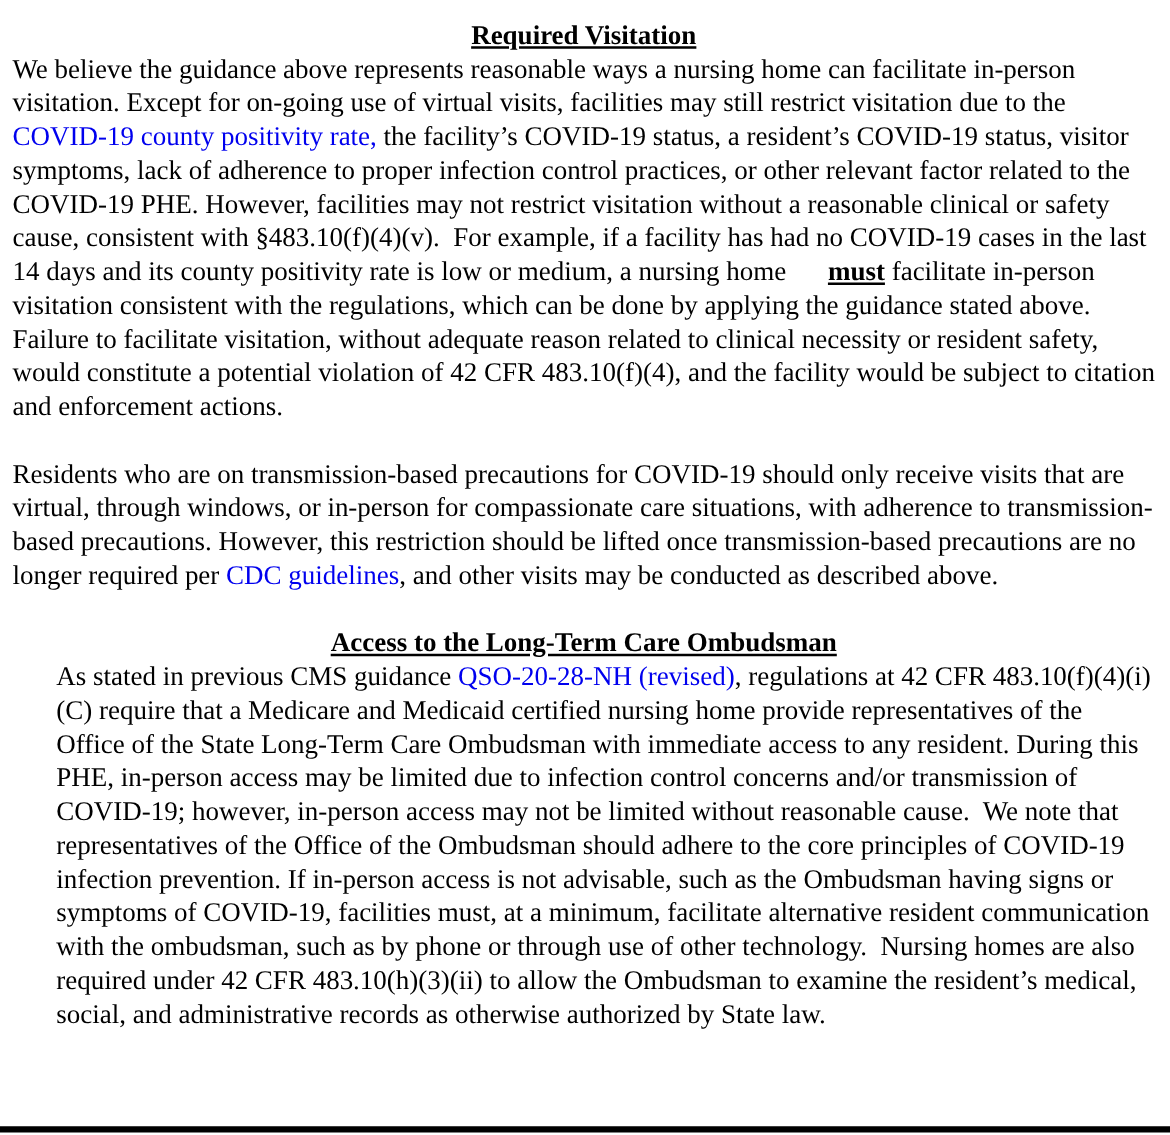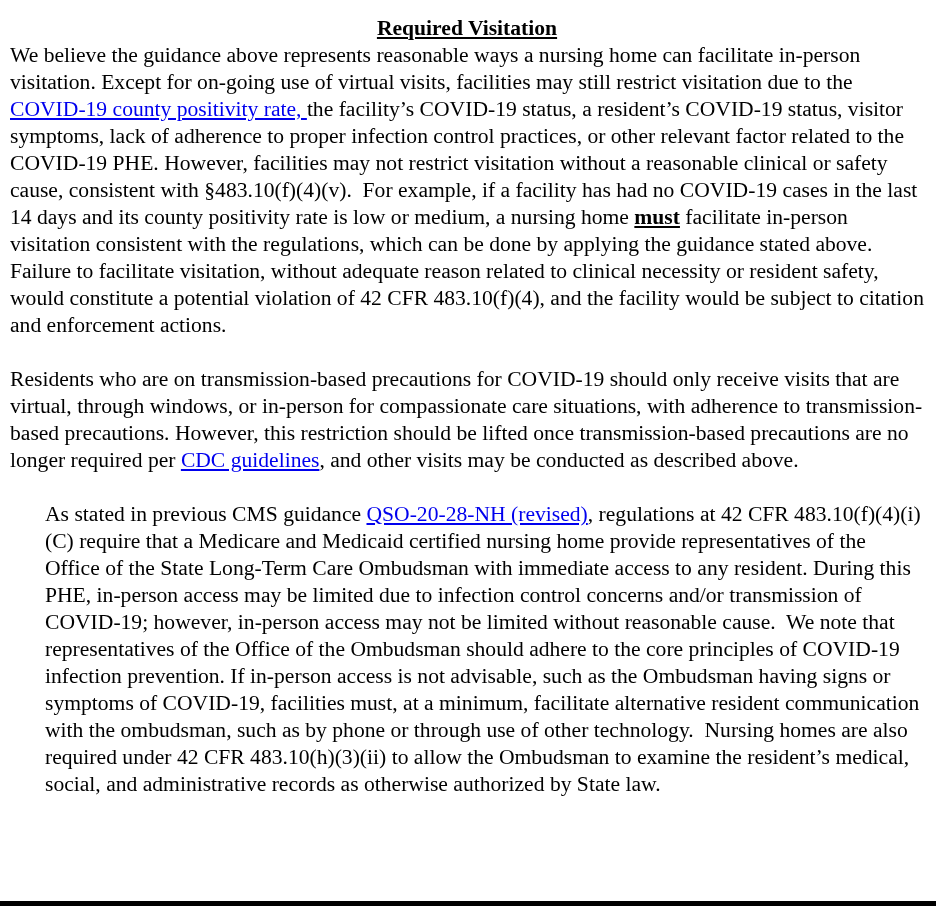--- a/index.html
+++ b/index.html
@@ -30,42 +30,43 @@
     text-align: center;
     margin: 0;
   }
   .para {
     margin: 0 0 27px 0;
     white-space: pre-wrap;
   }
   .doc-section:last-child .para:last-child { margin-bottom: 0; margin-left: 35px; }
   .link {
     color: var(--link, #0000ee);
-    text-decoration: underline;
     cursor: pointer;
   }
   .emph {
     font-weight: bold;
     text-decoration: underline;
+    margin-left: 28px;
   }
   .bottom-bar {
     position: absolute;
     left: 0; bottom: 2px;
     width: 100%; height: 5px;
     background: var(--border, #000000);
   }
 </style>
 </head>
 <body>
 
 <div class="page" style="--bg: #ffffff; --fg: #000000; --link: #0000ee; --border: #000000;">
   <main class="content">
       <section class="doc-section">
         <h2 class="section-heading">Required Visitation</h2>
         <p class="para"><span>We believe the guidance above represents reasonable ways a nursing home can facilitate in-person visitation. Except for on-going use of virtual visits, facilities may still restrict visitation due to the </span><a class="link">COVID-19 county positivity rate, </a><span>the facility’s COVID-19 status, a resident’s COVID-19 status, visitor symptoms, lack of adherence to proper infection control practices, or other relevant factor related to the COVID-19 PHE. However, facilities may not restrict visitation without a reasonable clinical or safety cause, consistent with §483.10(f)(4)(v).  For example, if a facility has had no COVID-19 cases in the last 14 days and its county positivity rate is low or medium, a nursing home </span><span class="emph">must</span><span> facilitate in-person visitation consistent with the regulations, which can be done by applying the guidance stated above. Failure to facilitate visitation, without adequate reason related to clinical necessity or resident safety, would constitute a potential violation of 42 CFR 483.10(f)(4), and the facility would be subject to citation and enforcement actions.</span></p>
         <p class="para"><span>Residents who are on transmission-based precautions for COVID-19 should only receive visits that are virtual, through windows, or in-person for compassionate care situations, with adherence to transmission-based precautions. However, this restriction should be lifted once transmission-based precautions are no longer required per </span><a class="link">CDC guidelines</a><span>, and other visits may be conducted as described above.</span></p>
       </section>
       <section class="doc-section">
+        <h2 class="section-heading">Access to the Long-Term Care Ombudsman</h2>
         <p class="para"><span>As stated in previous CMS guidance </span><a class="link">QSO-20-28-NH (revised)</a><span>, regulations at 42 CFR 483.10(f)(4)(i)(C) require that a Medicare and Medicaid certified nursing home provide representatives of the Office of the State Long-Term Care Ombudsman with immediate access to any resident. During this PHE, in-person access may be limited due to infection control concerns and/or transmission of COVID-19; however, in-person access may not be limited without reasonable cause.  We note that representatives of the Office of the Ombudsman should adhere to the core principles of COVID-19 infection prevention. If in-person access is not advisable, such as the Ombudsman having signs or symptoms of COVID-19, facilities must, at a minimum, facilitate alternative resident communication with the ombudsman, such as by phone or through use of other technology.  Nursing homes are also required under 42 CFR 483.10(h)(3)(ii) to allow the Ombudsman to examine the resident’s medical, social, and administrative records as otherwise authorized by State law.</span></p>
       </section>
     </main>
   <div class="bottom-bar"></div>
 </div>
 
 </body></html>

